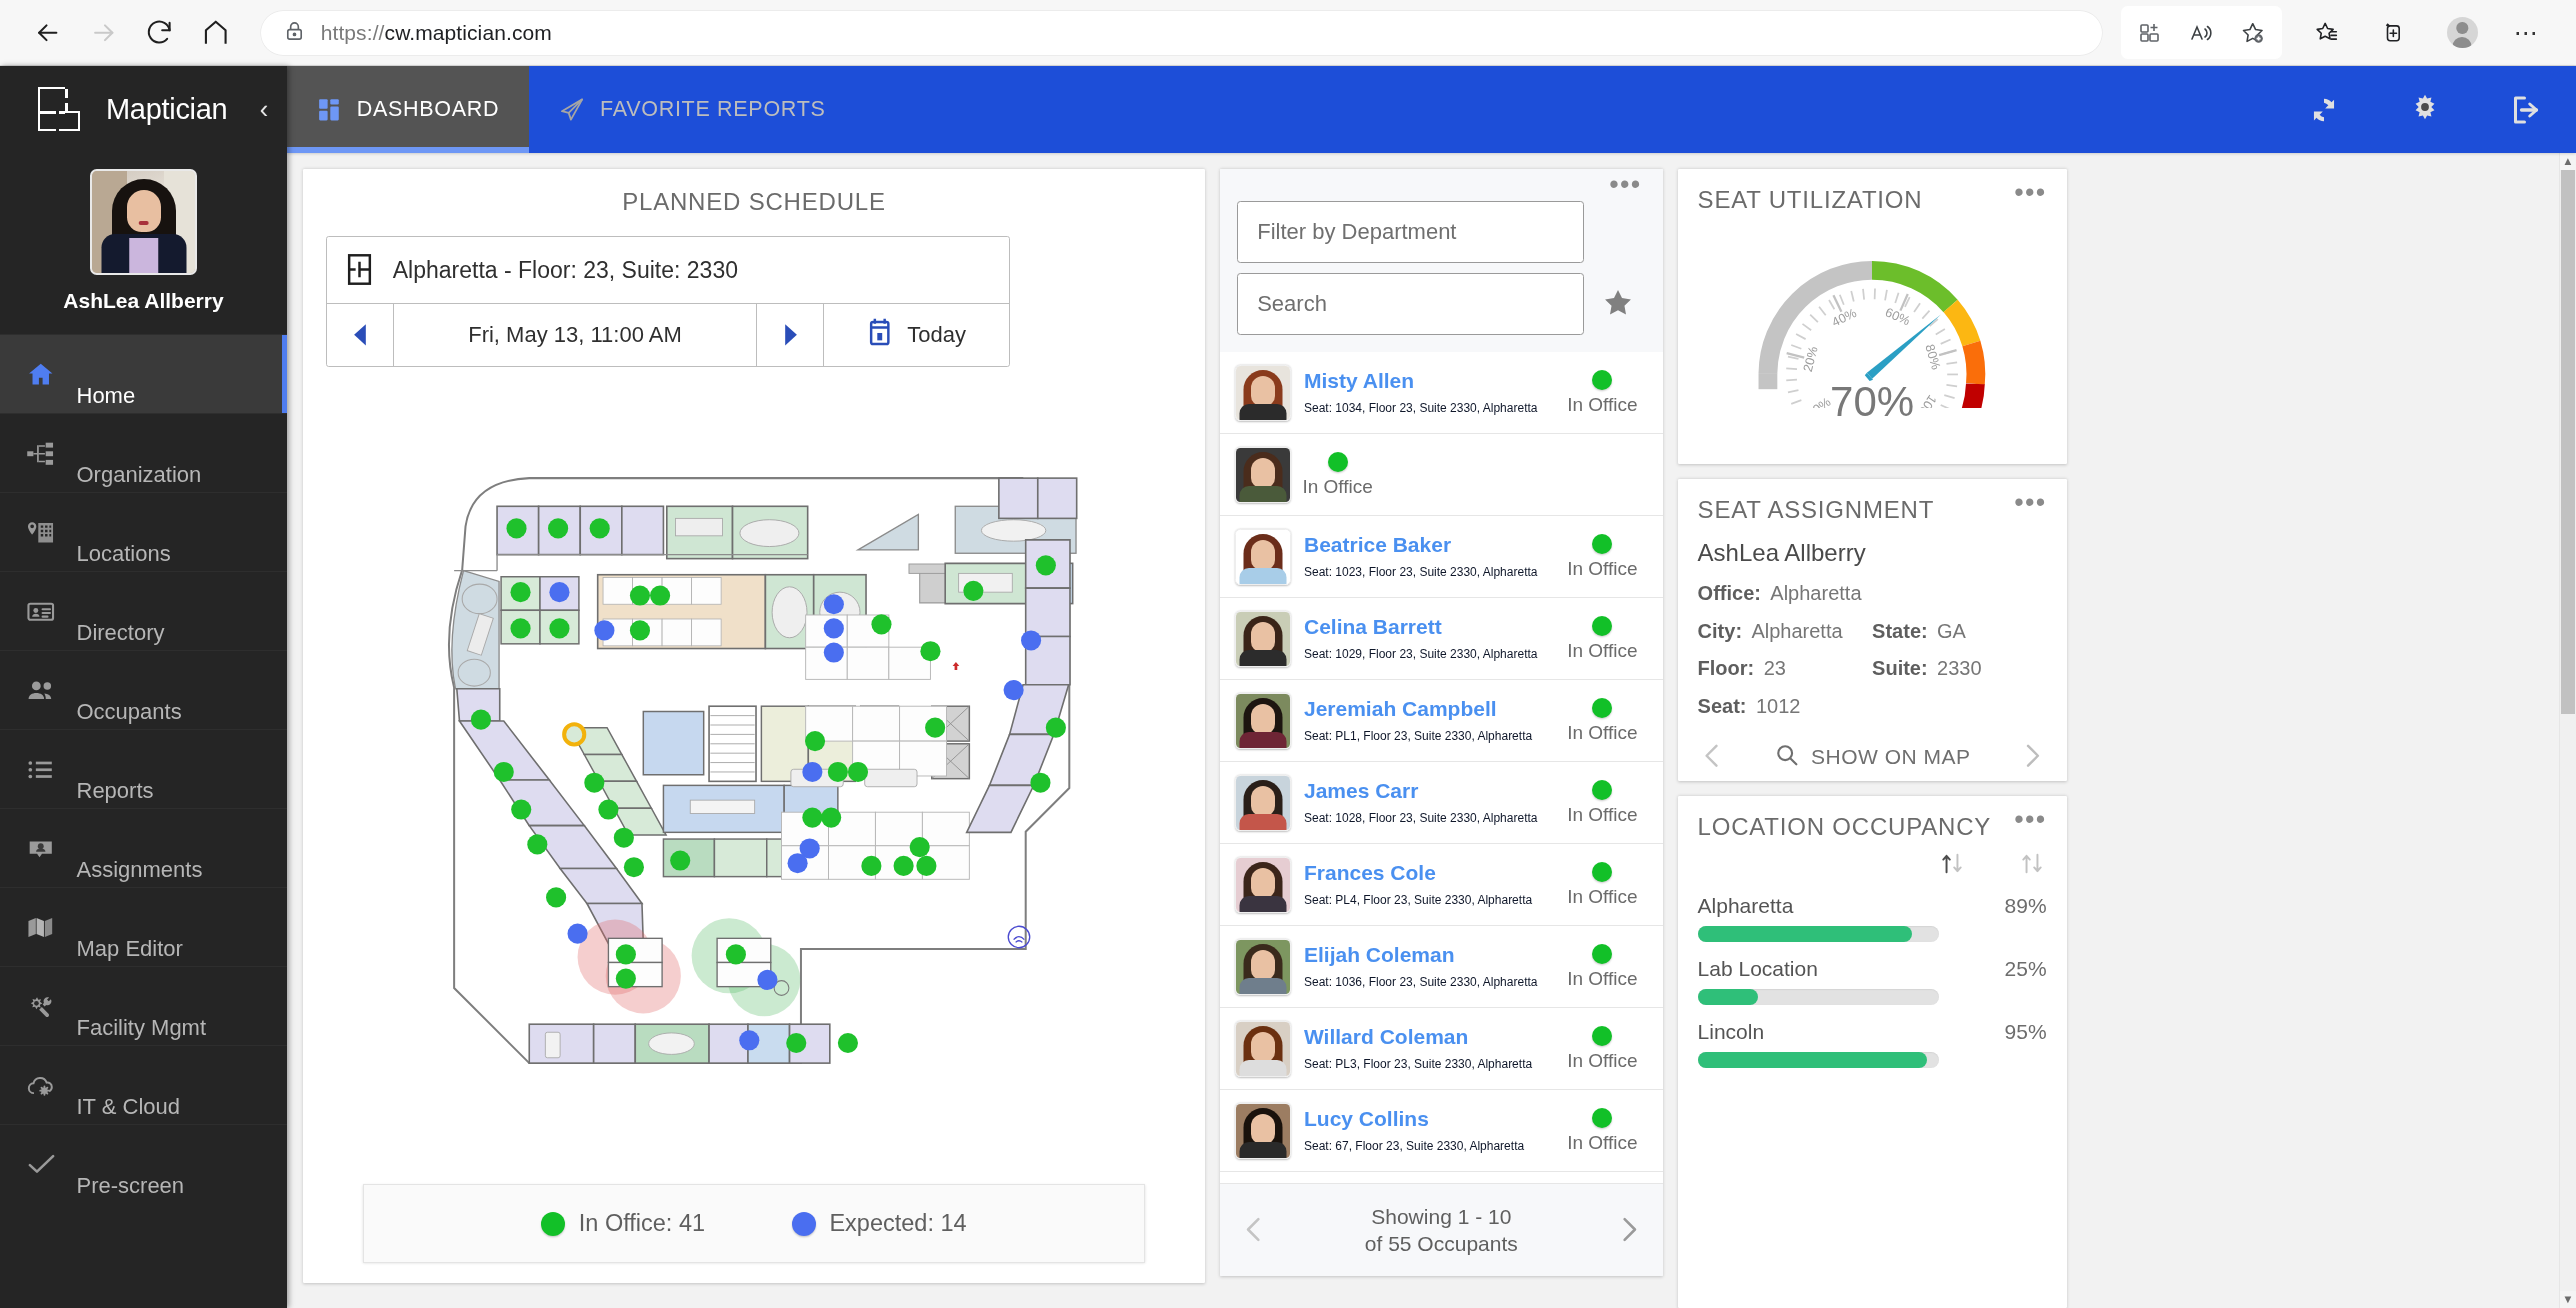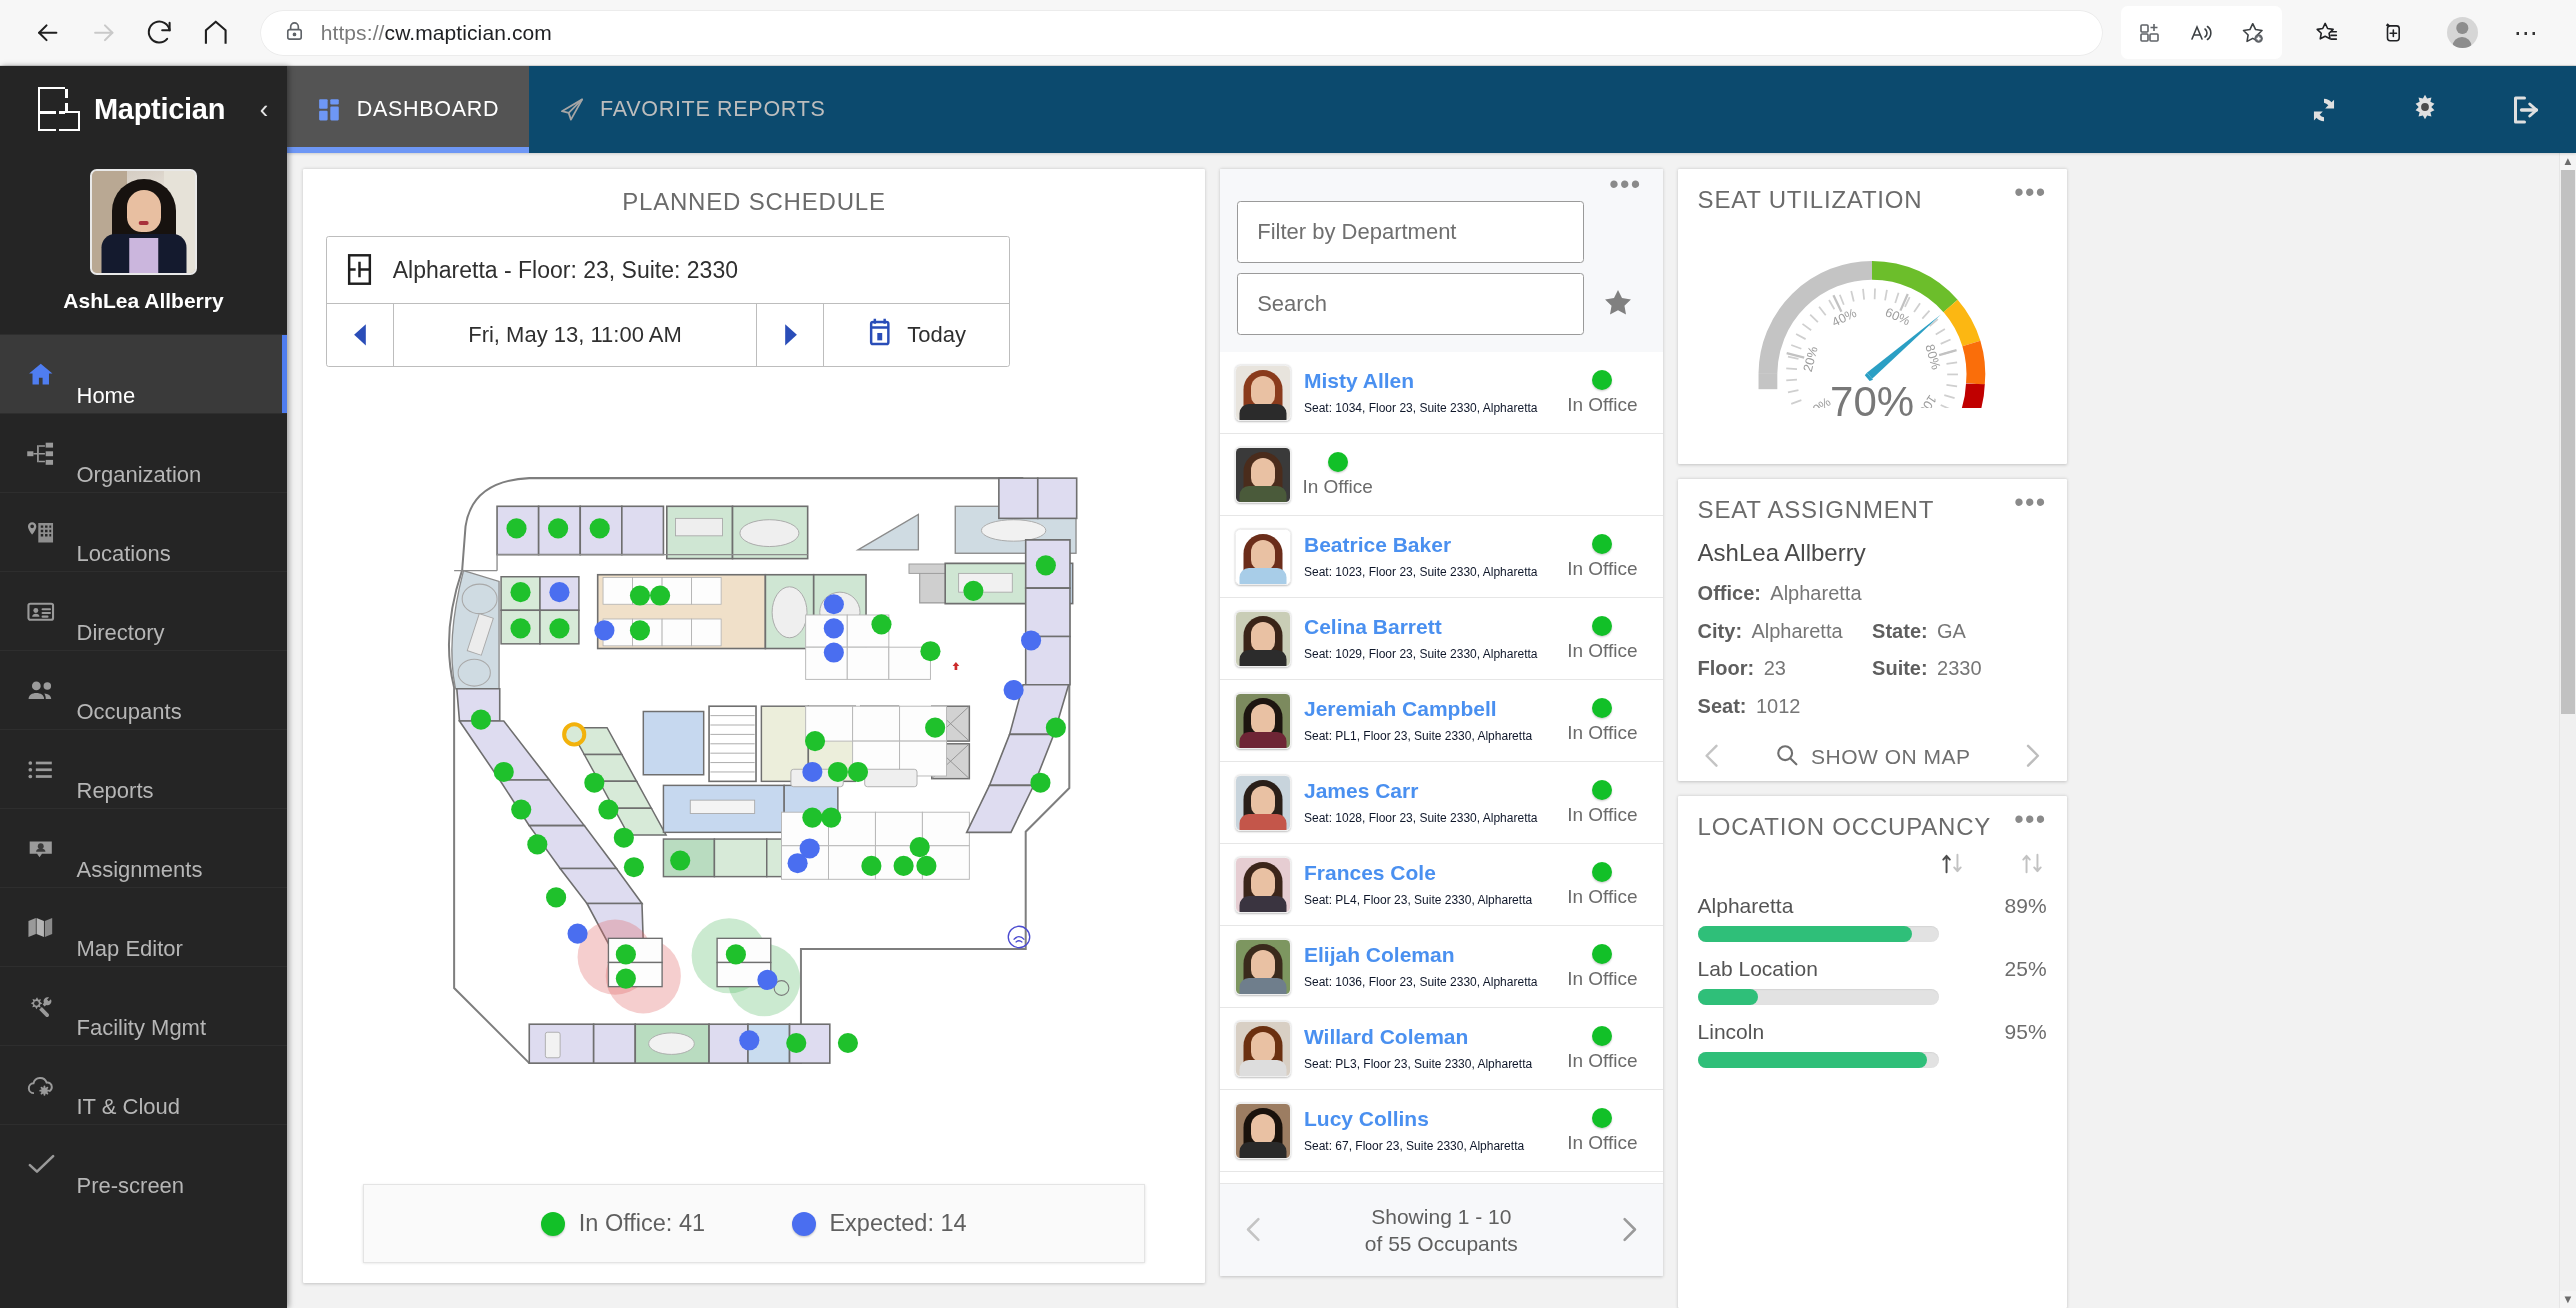--- a/index.html
+++ b/index.html
@@ -90,22 +90,22 @@
     content:''; position:absolute; right:-2.7px; bottom:0; width:2.7px; height:9.4px; background:#fff;
   }
   .brand-logo .sq-br {
     position: absolute; left: 0px; top: 24px; width: 42px; height: 20px;
     border: 2.7px solid #fff;
   }
   .brand-logo .sq-br::after {
     content:''; position:absolute; left: 16px; top:-2.7px; width:2.7px; height:25.5px; background:#252525;
   }
   .brand-name {
-    color: #fff; font-size: 29px; font-weight: 700; letter-spacing: -0.3px;
-    margin-left: 8px;
+    color: #fff; font-size: 29px; font-weight: 400; letter-spacing: -0.3px;
+    margin-left: 20px;
   }
   .brand-collapse {
     color: #e6e6e6; font-size: 25.5px; margin-left: auto; font-weight: 300;
     padding: 0 4px;
   }
   .profile { padding: 17.4px 0 19px; text-align: center; }
   .profile-photo {
     width: 107px; height: 106px; margin: 0 auto;
     border-radius: 6.7px; border: 2px solid #e9e9e9; overflow: hidden;
     background: linear-gradient(160deg,#cfc6bb 0%,#e8e3db 40%,#c9b9a6 100%);
@@ -150,21 +150,21 @@
     background: #3a3a3a; color: #ffffff;
   }
   .nav-item.active::after {
     content:''; position: absolute; right: 0; top: 0; bottom: 0;
     width: 4.7px; background: #4f7df0;
   }
 
   
   .main { flex: 1; display: flex; flex-direction: column; min-width: 0; background: #f2f2f2; }
   .topbar {
-    height: 87px; background: #0c4a6e;
+    height: 87px; background: #1d4ed8;
     display: flex; align-items: stretch;
     box-shadow: 0 1.3px 3.4px rgba(0,0,0,0.25);
     position: relative; z-index: 4;
   }
   .tab {
     display: flex; align-items: center;
     padding: 0 29.5px; position: relative;
     color: #bdbdbd; font-size: 21.5px; letter-spacing: 0.7px;
   }
   .tab .tab-ico { margin-right: 14.8px; display:flex; align-items:center; }

